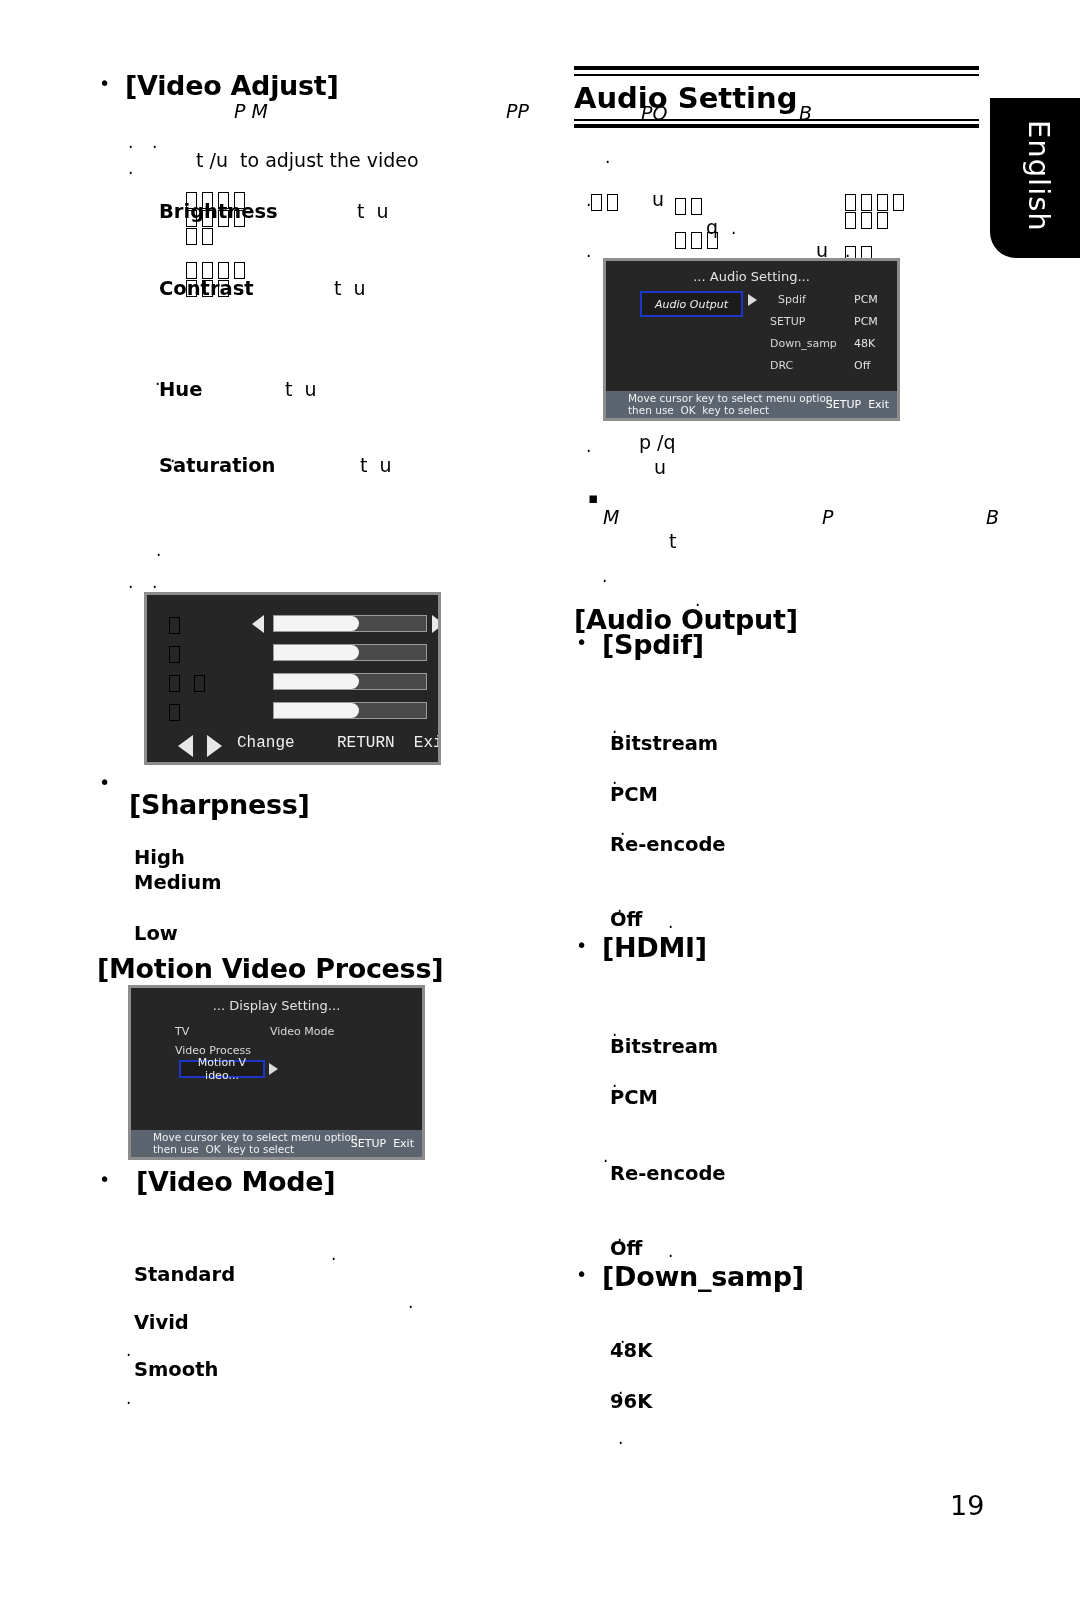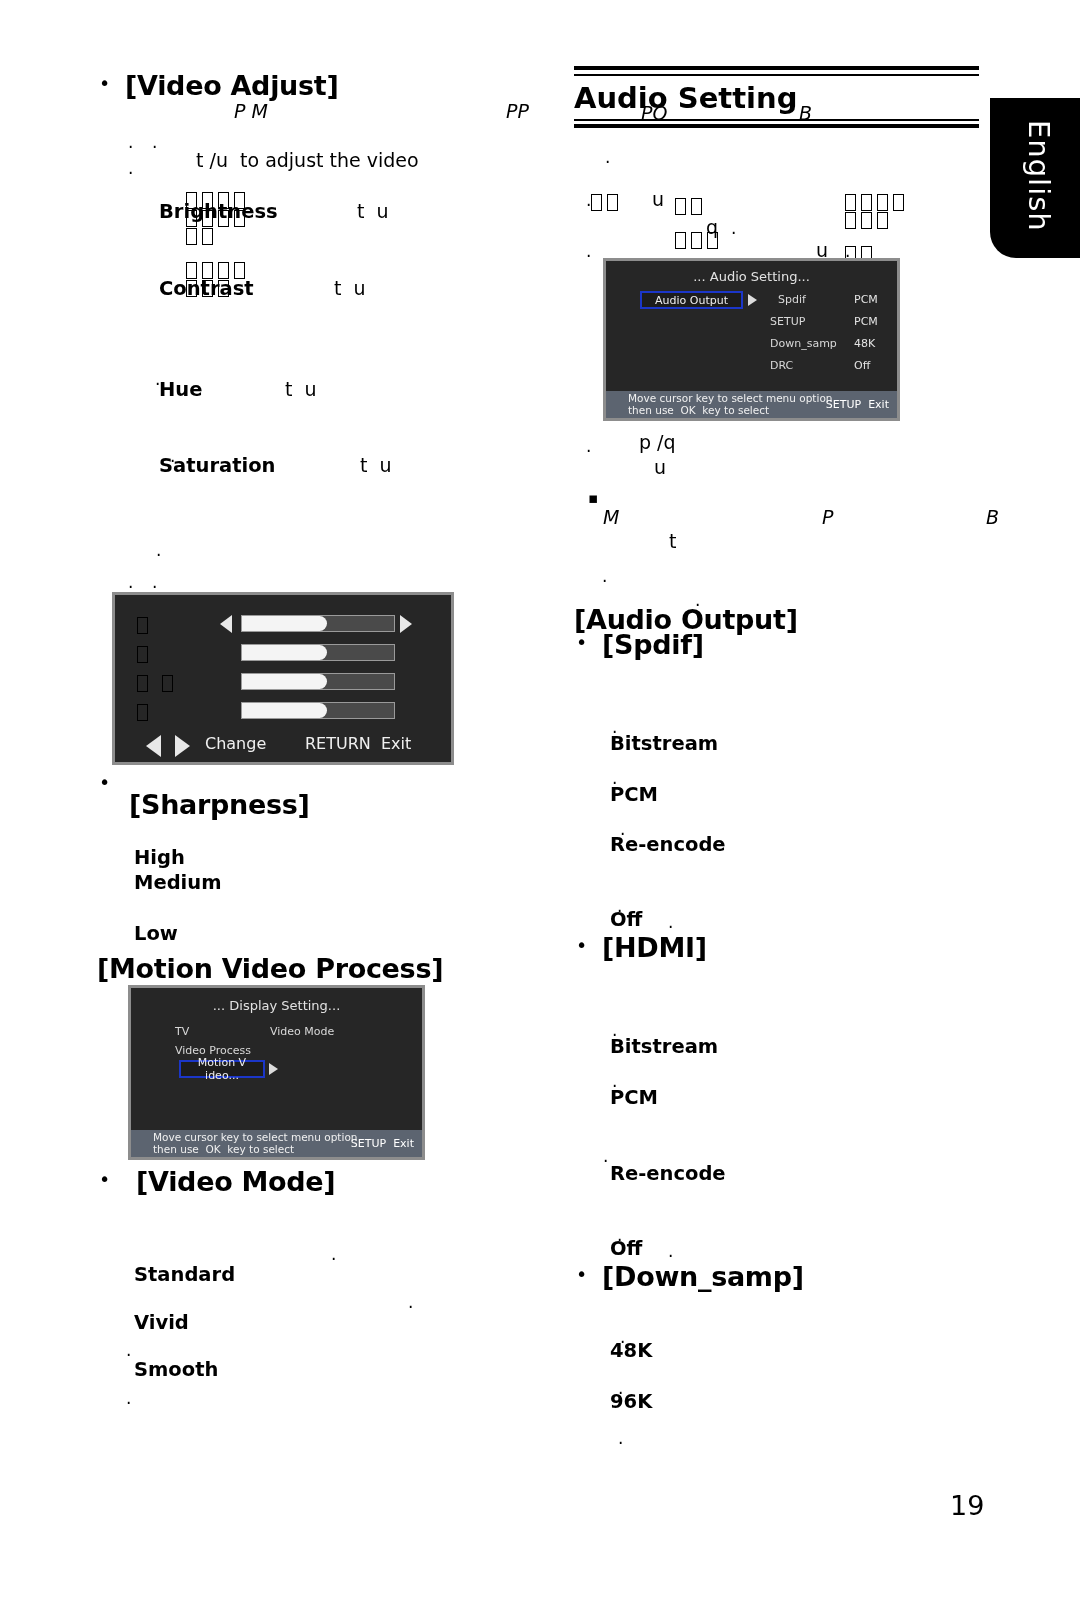--- a/index.html
+++ b/index.html
@@ -167,21 +167,21 @@
   <div class="abs plain" style="left:285px;top:378px;">t  u</div>
 
   <div class="abs tiny" style="left:170px;top:446px;">.</div>
   <div class="abs bold" style="left:159px;top:454px;">Saturation</div>
   <div class="abs plain" style="left:360px;top:454px;">t  u</div>
 
   <div class="abs tiny" style="left:156px;top:540px;">.</div>
   <div class="abs tiny" style="left:128px;top:572px;">.</div>
   <div class="abs tiny" style="left:152px;top:572px;">.</div>
 
-  <div class="osd" style="left:112px;top:592px;width:342px;height:173px;">
+  <div class="osd" style="left:144px;top:592px;width:297px;height:173px;font-family:Liberation Mono, monospace;">
 
     <div class="sl-lbl" style="left:22px;top:22px;">
       <span class="tofu"></span>
     </div>
     <div class="tri-l" style="left:105px;top:20px;"></div>
     <div class="sl-track" style="left:126px;top:20px;width:154px;">
       <div class="sl-fill" style="width:56%;"></div>
     </div>
     <div class="tri-r" style="left:285px;top:20px;"></div>
 
@@ -285,21 +285,21 @@
   <div class="abs plain" style="left:706px;top:216px;">q</div>
   <div class="abs tiny" style="left:731px;top:218px;">.</div>
 
   <div class="abs tiny" style="left:586px;top:241px;">.</div>
   <div class="abs plain" style="left:816px;top:239px;">u</div>
   <div class="abs tiny" style="left:845px;top:241px;">.</div>
 
   <div class="osd" style="left:603px;top:258px;width:297px;height:163px;">
     <div class="osd-title" style="top:8px;">... Audio Setting...</div>
 
-    <div class="osd-sel" style="left:34px;top:30px;width:103px;height:18px;">
+    <div class="osd-sel" style="left:34px;top:30px;width:103px;height:26px;font-style:italic;">
       <span>Audio Output</span>
     </div>
     <div class="osd-arrow" style="left:142px;top:33px;"></div>
 
     <div class="osd-label" style="left:164px;top:32px;margin-left:8px;">Spdif</div>
     <div class="osd-val" style="left:248px;top:32px;">PCM</div>
 
     <div class="osd-label" style="left:164px;top:54px;">SETUP</div>
     <div class="osd-val" style="left:248px;top:54px;">PCM</div>
 

